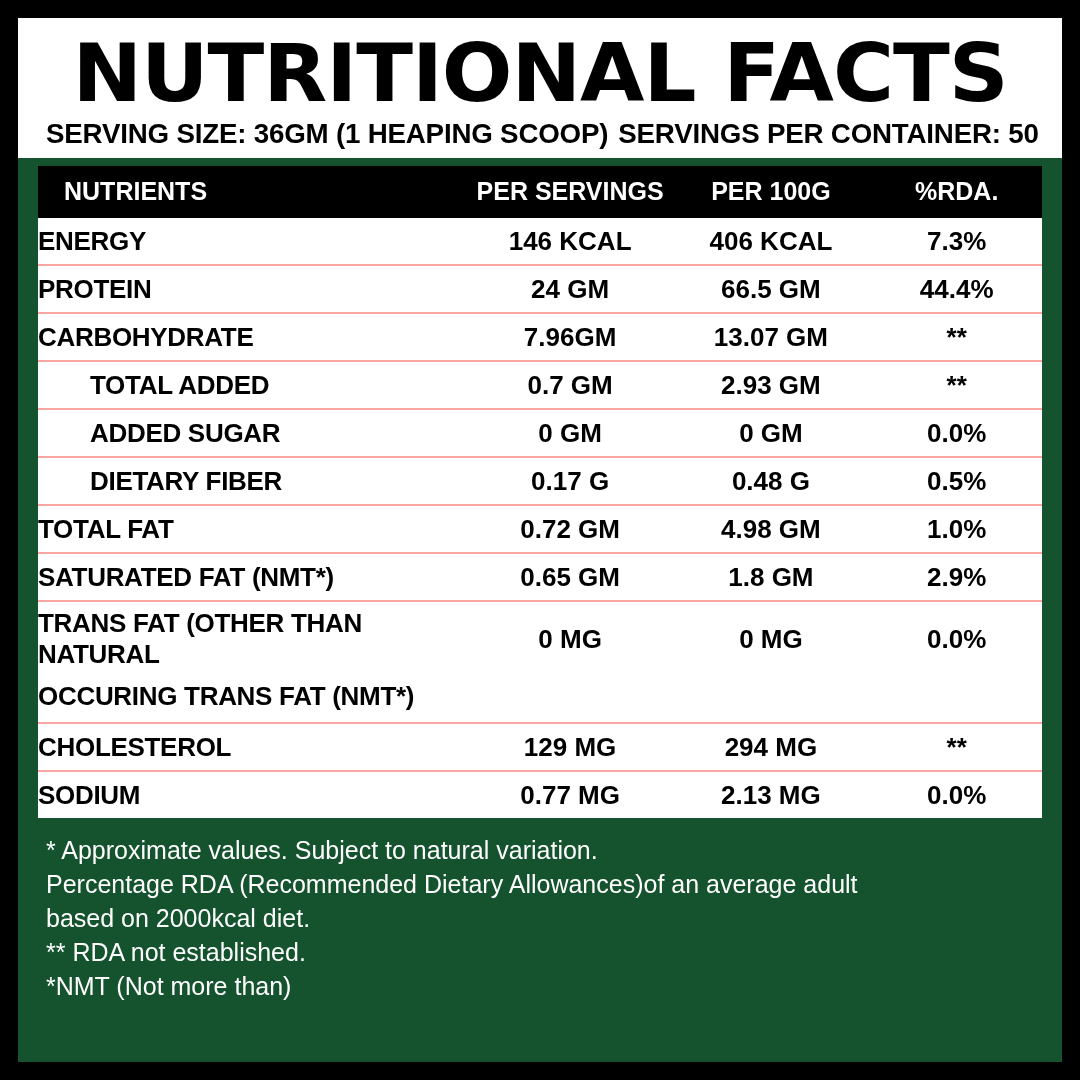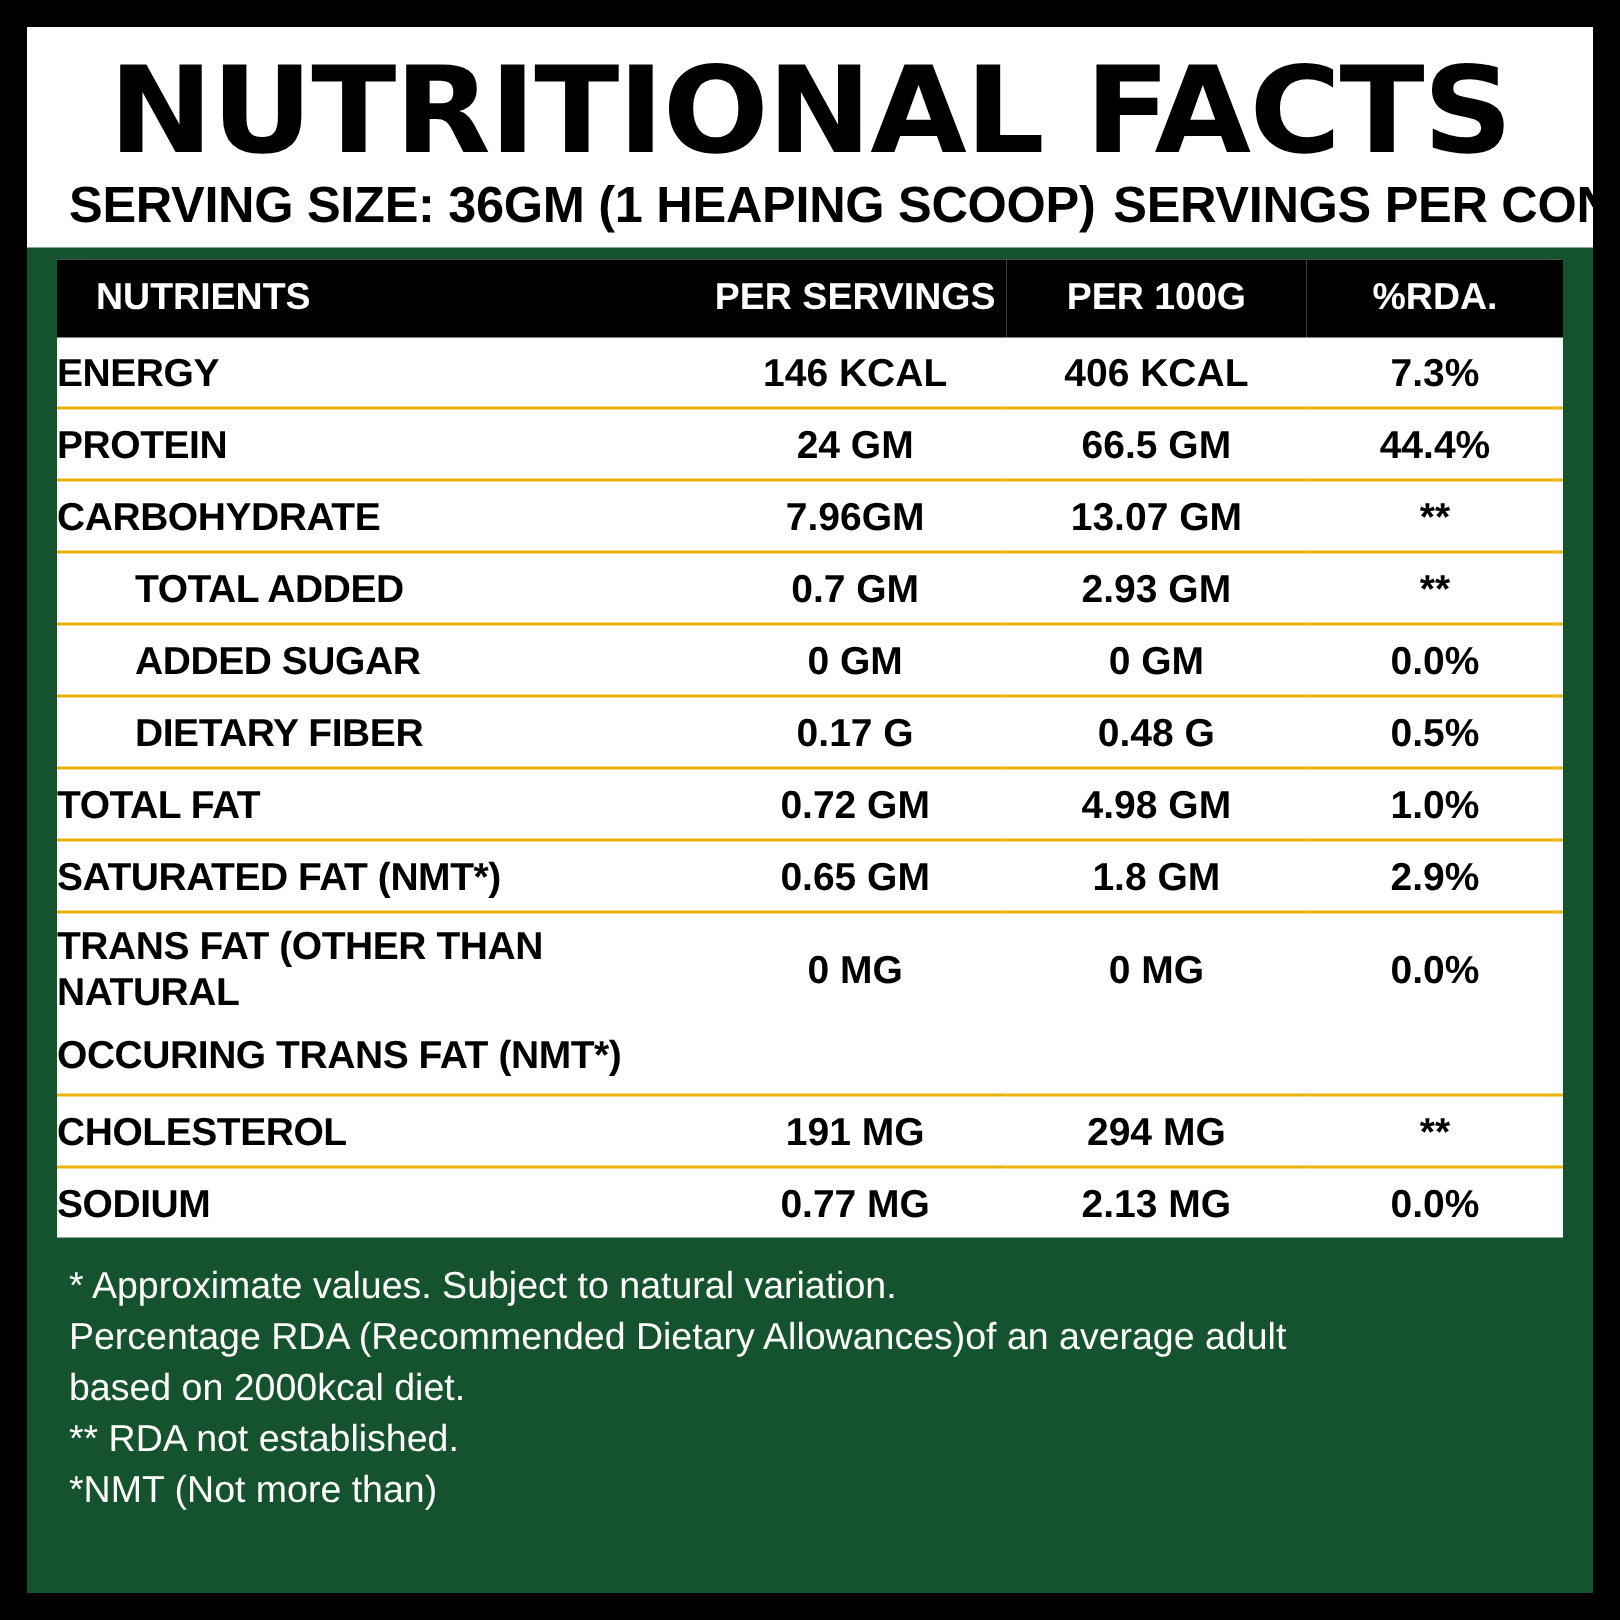--- a/index.html
+++ b/index.html
@@ -47,21 +47,21 @@
     transform-origin: center;
     white-space: nowrap;
     margin: 4px 0 6px 0;
   }
   .serving-row {
     display: flex;
     justify-content: space-between;
     align-items: baseline;
     font-family: "Liberation Sans", sans-serif;
     font-weight: bold;
-    font-size: 34px;
+    font-size: 28px;
     color: #000000;
     letter-spacing: -0.2px;
     padding: 0 8px 2px 8px;
     white-space: nowrap;
   }
   .serving-row .left { transform: scaleX(0.99); transform-origin: left; }
   .serving-row .right { transform: scaleX(0.99); transform-origin: right; }
 
   
   .table-wrap {
@@ -80,21 +80,21 @@
     background: #000000;
     color: #ffffff;
     font-weight: bold;
     font-size: 25px;
     padding: 11px 0 12px 0;
     letter-spacing: 0px;
   }
   table.nutri thead th.c-name { text-align: left; padding-left: 26px; }
   table.nutri thead th.c-num  { text-align: center; }
   table.nutri tbody td {
-    border-top: 2px solid #eab308;
+    border-top: 2px solid #fca5a5;
     font-size: 26px;
     font-weight: bold;
     color: #000000;
     padding: 6px 0 6px 0;
     height: 34px;
   }
   table.nutri tbody tr:first-child td { border-top: none; }
   td.c-name { text-align: left; padding-left: 26px; letter-spacing: -0.3px; }
   td.c-name.indent { padding-left: 52px; }
   td.c-num { text-align: center; }
@@ -203,21 +203,21 @@
             <td class="c-num">0.0%</td>
           </tr>
           <tr>
             <td class="c-name cont">OCCURING TRANS FAT (NMT*)</td>
             <td class="c-num cont" style="border-top:none;"></td>
             <td class="c-num cont" style="border-top:none;"></td>
             <td class="c-num cont" style="border-top:none;"></td>
           </tr>
           <tr>
             <td class="c-name">CHOLESTEROL</td>
-            <td class="c-num">191 MG</td>
+            <td class="c-num">129 MG</td>
             <td class="c-num">294 MG</td>
             <td class="c-num">**</td>
           </tr>
           <tr>
             <td class="c-name">SODIUM</td>
             <td class="c-num">0.77 MG</td>
             <td class="c-num">2.13 MG</td>
             <td class="c-num">0.0%</td>
           </tr>
         </tbody>

